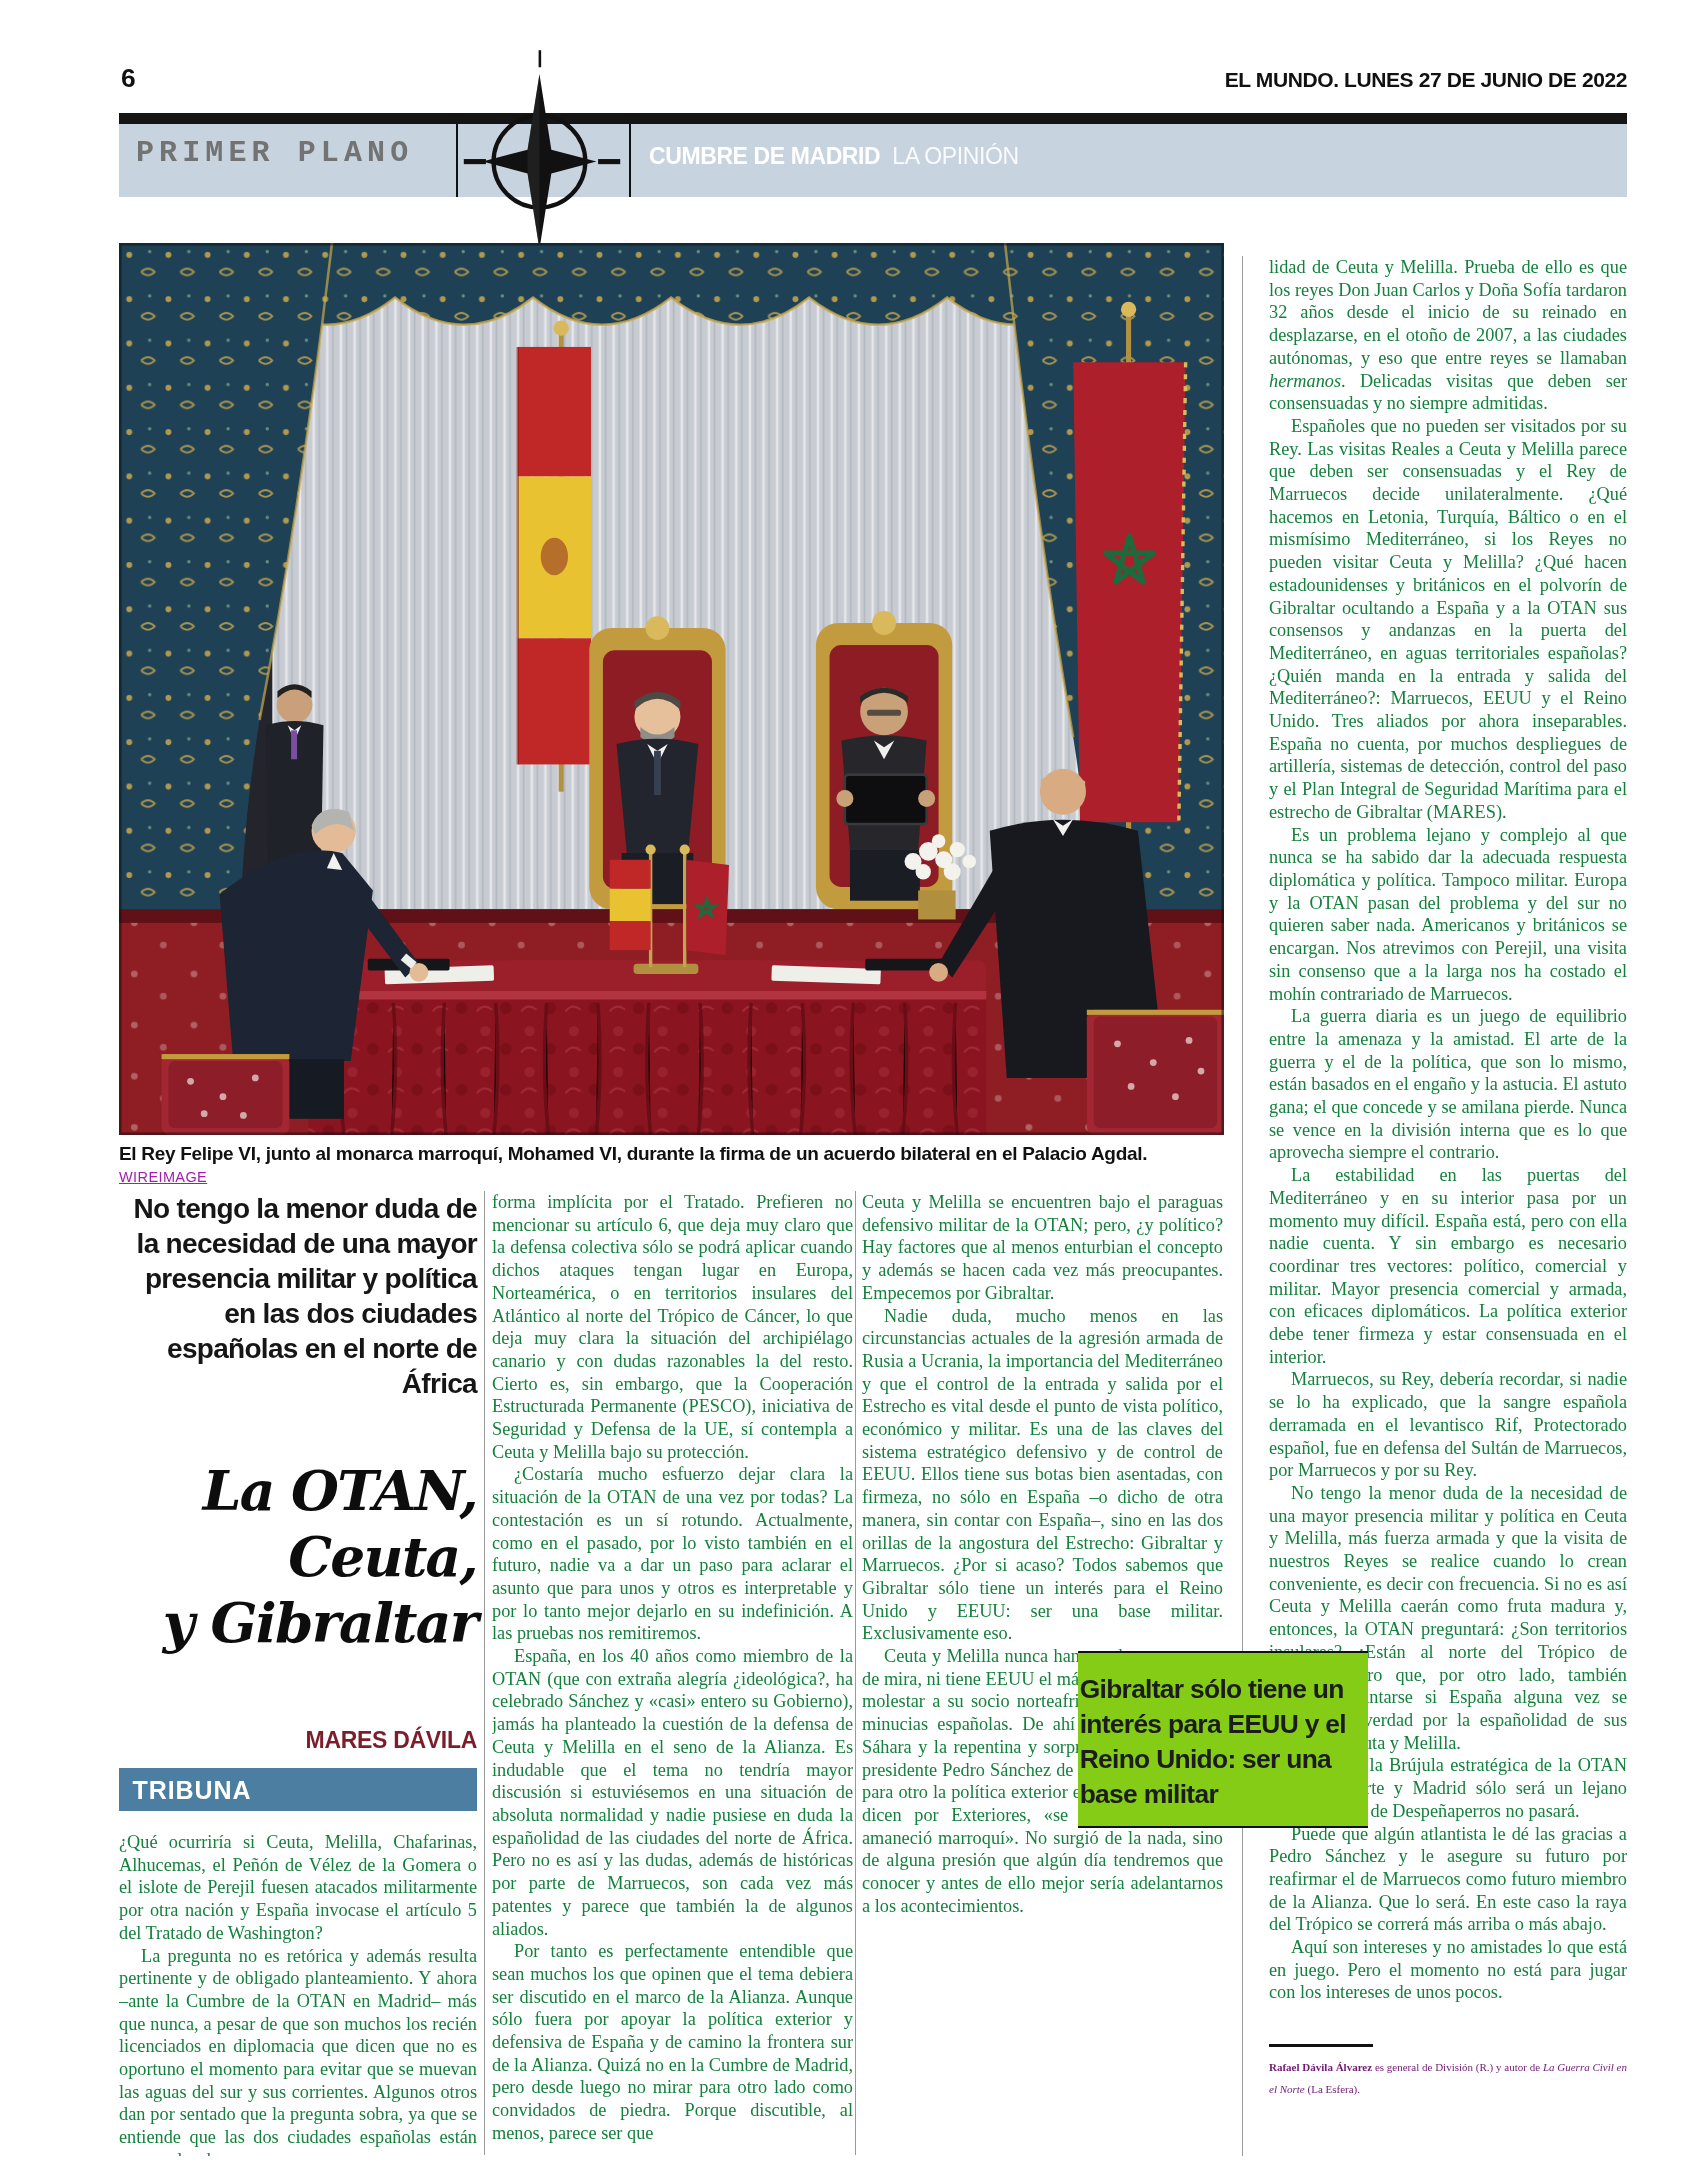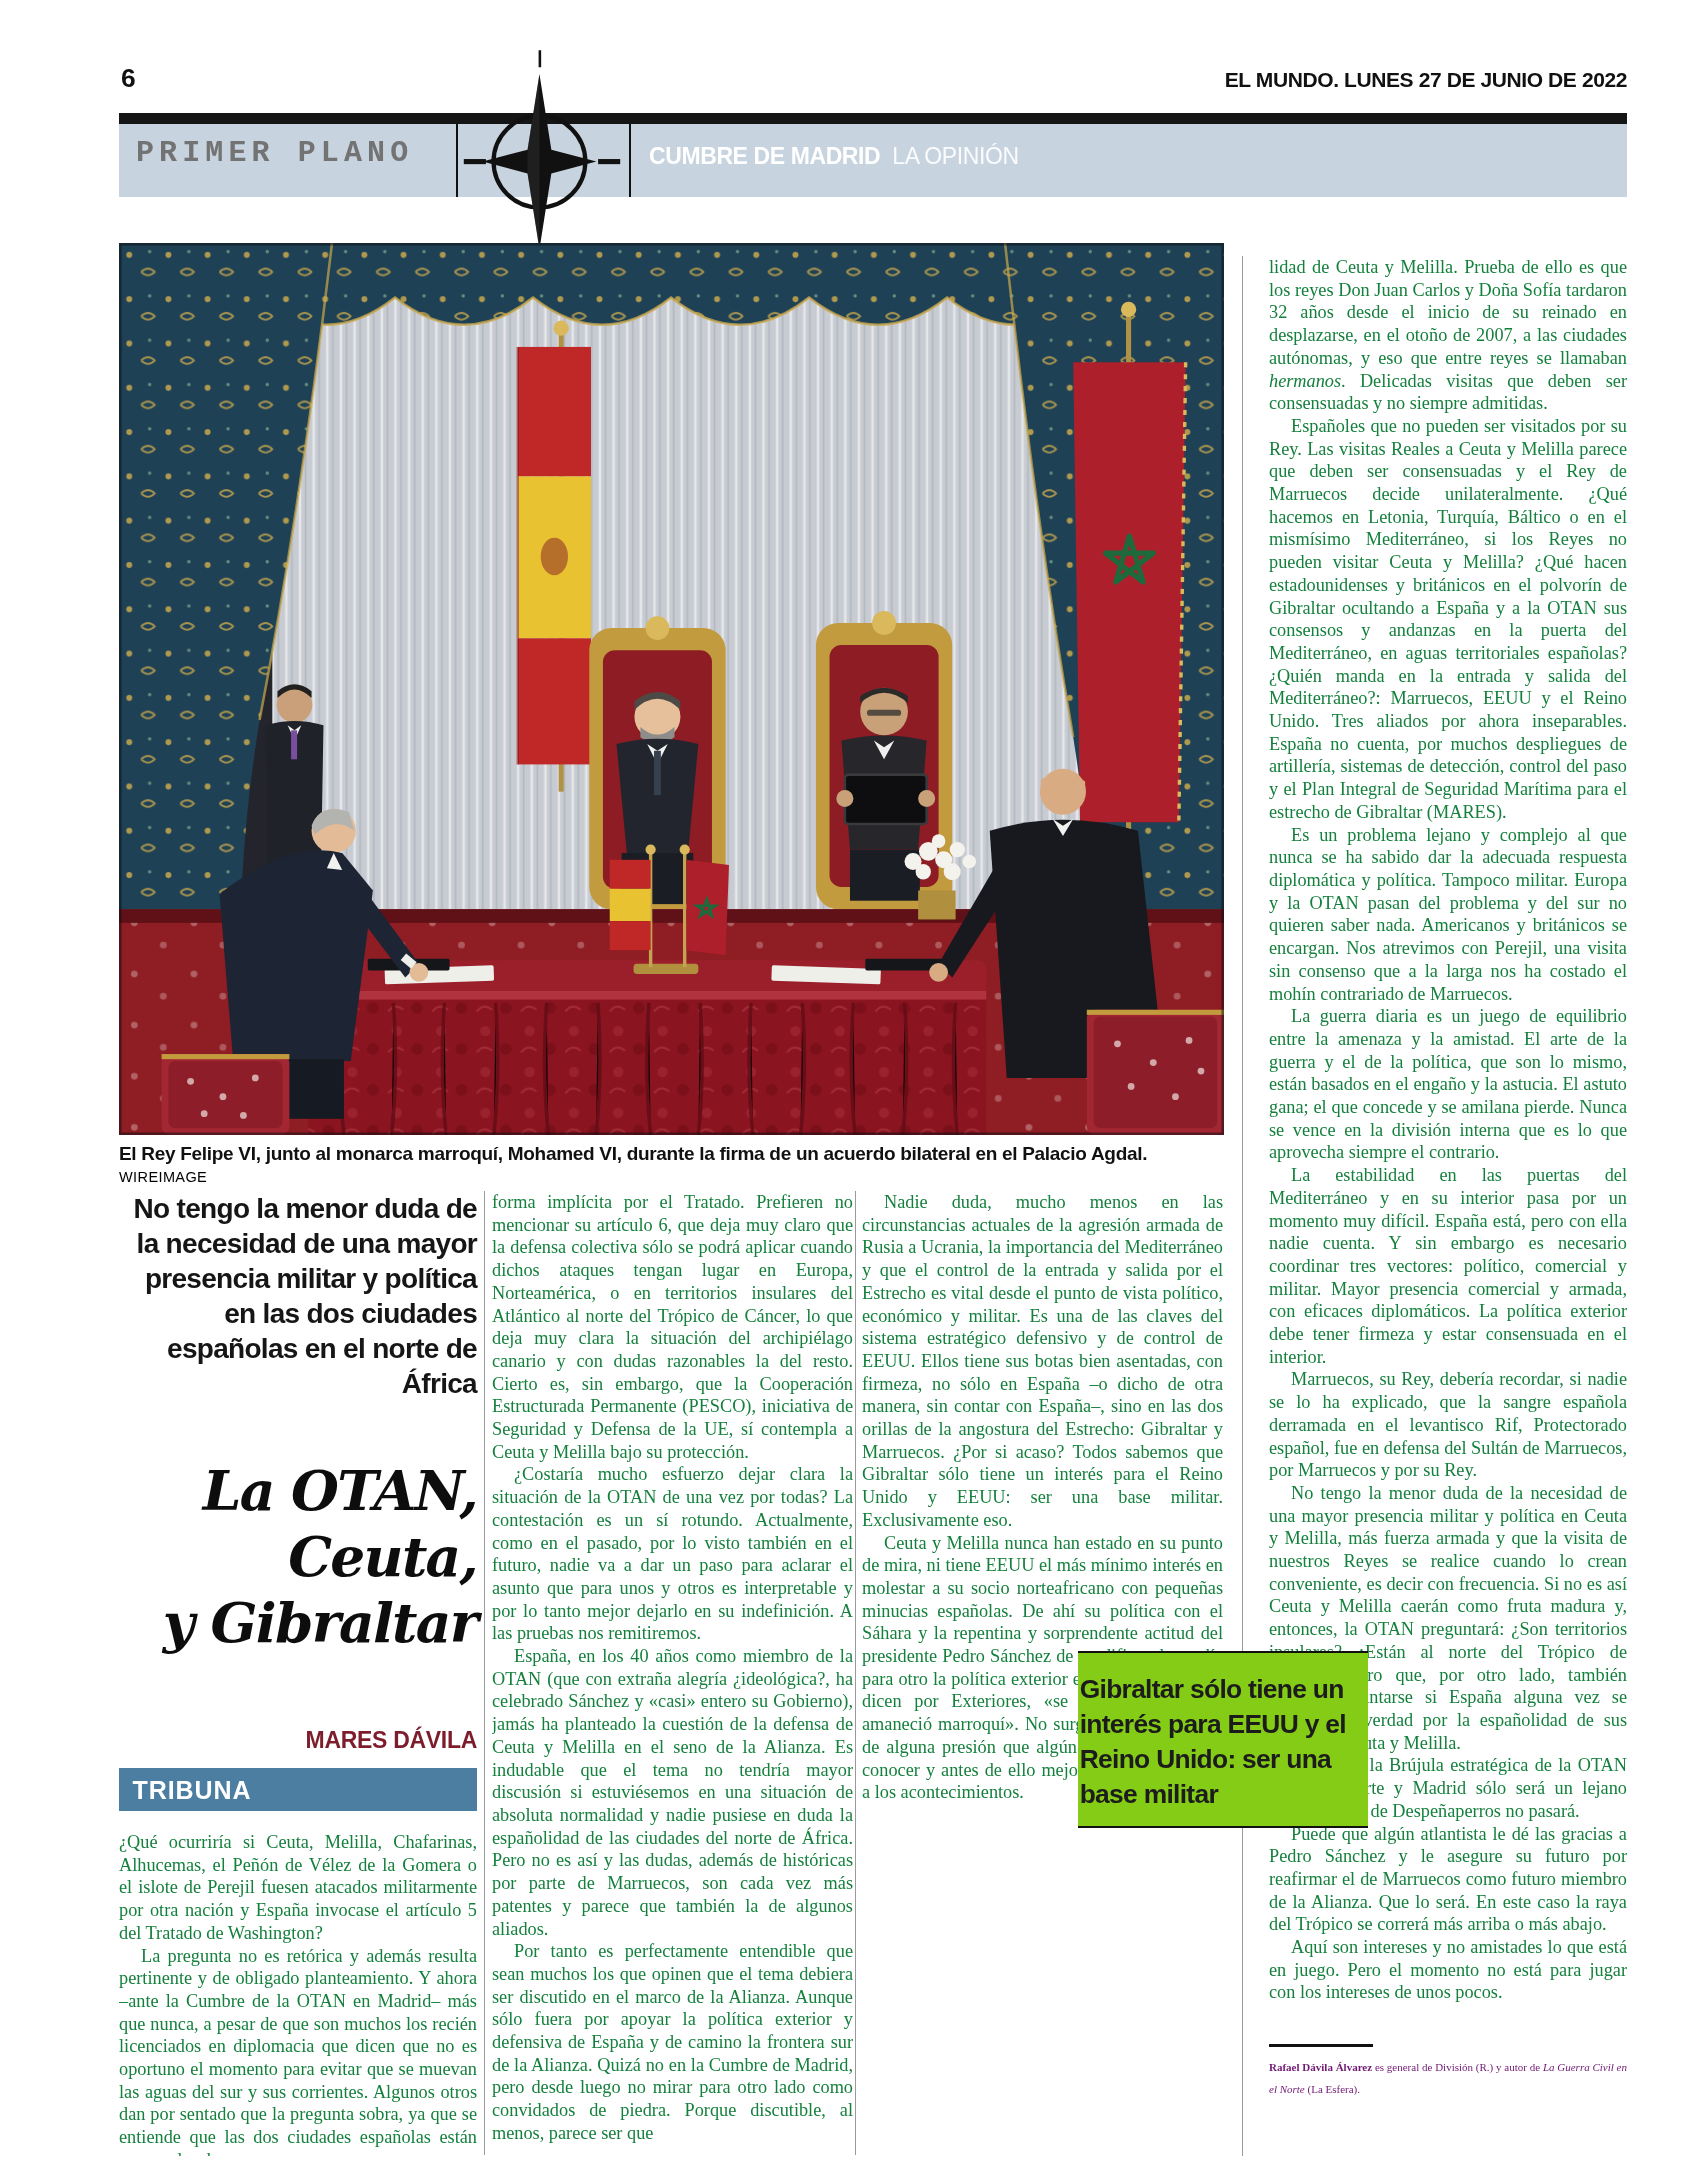--- a/index.html
+++ b/index.html
@@ -12,21 +12,21 @@
   .banner{left:119px;top:124px;width:1508px;height:73px;}
   .banner-section{left:136px;top:136px;width:315px;font-family:Liberation Mono, monospace;font-weight:bold;font-size:30px;letter-spacing:5.1px;color:#737373;}
   .banner-rule{top:124px;width:1.7px;height:73px;background:#111;}
   .banner-kicker{left:649px;top:143px;font-family:"Liberation Sans",sans-serif;font-size:23px;color:#fff;letter-spacing:-0.4px;white-space:nowrap;}
   .banner-kicker b{font-weight:bold;margin-right:12px;}
   .banner-kicker span{font-weight:normal;opacity:.92;}
   .nato-svg{left:457px;top:49px;width:170px;height:249px;overflow:visible;}
   
   .photo{left:119px;top:243px;width:1105px;height:892px;background:#191a20;overflow:hidden;}
   .caption{left:119px;top:1143px;width:1116px;font-family:"Liberation Sans",sans-serif;font-weight:bold;font-size:19px;letter-spacing:-0.3px;color:#111;}
-  .caption .credit{font-weight:normal;font-size:14.5px;color:#000000;letter-spacing:0.4px;}
+  .caption .credit{font-weight:normal;font-size:14.5px;color:#a21caf;letter-spacing:0.4px;text-decoration:underline;}
   
   .vrule{width:0.9px;background:#9a9a9a;}
   
   .leadquote{left:119px;top:1191px;width:358px;text-align:right;font-family:"Liberation Sans",sans-serif;font-weight:bold;font-size:28px;line-height:35px;letter-spacing:-0.7px;color:#161616;}
   .headline{left:119px;top:1458px;width:358px;text-align:right;font-family:"DejaVu Serif",serif;font-style:italic;font-weight:bold;font-size:55px;line-height:66px;letter-spacing:-1.7px;color:#0d0d0d;}
   .byline{left:119px;top:1727px;width:358px;text-align:right;font-family:"Liberation Sans",sans-serif;font-weight:bold;font-size:23px;letter-spacing:-0.3px;color:#7d1d2c;}
   .tribuna{left:119px;top:1768px;width:358px;height:43px;background:#4c7ea1;}
   .tribuna span{display:block;padding:7.7px 0 0 13.6px;font-family:"Liberation Sans",sans-serif;font-weight:bold;font-size:25px;letter-spacing:0.9px;color:#fff;}
   
   .bodycol{font-family:"Liberation Serif",serif;font-size:18.3px;line-height:22.7px;text-align:justify;color:#15803d;overflow:hidden;}
@@ -311,20 +311,21 @@
 </div>
 
 <div class="abs bodycol col2">
   <p class="first">forma implícita por el Tratado. Prefieren no mencionar su artículo 6, que deja muy claro que la defensa colectiva sólo se podrá aplicar cuando dichos ataques tengan lugar en Europa, Norteamérica, o en territorios insulares del Atlántico al norte del Trópico de Cáncer, lo que deja muy clara la situación del archipiélago canario y con dudas razonables la del resto. Cierto es, sin embargo, que la Cooperación Estructurada Permanente (PESCO), iniciativa de Seguridad y Defensa de la UE, sí contempla a Ceuta y Melilla bajo su protección.</p>
   <p>¿Costaría mucho esfuerzo dejar clara la situación de la OTAN de una vez por todas? La contestación es un sí rotundo. Actualmente, como en el pasado, por lo visto también en el futuro, nadie va a dar un paso para aclarar el asunto que para unos y otros es interpretable y por lo tanto mejor dejarlo en su indefinición. A las pruebas nos remitiremos.</p>
   <p>España, en los 40 años como miembro de la OTAN (que con extraña alegría ¿ideológica?, ha celebrado Sánchez y «casi» entero su Gobierno), jamás ha planteado la cuestión de la defensa de Ceuta y Melilla en el seno de la Alianza. Es indudable que el tema no tendría mayor discusión si estuviésemos en una situación de absoluta normalidad y nadie pusiese en duda la españolidad de las ciudades del norte de África. Pero no es así y las dudas, además de históricas por parte de Marruecos, son cada vez más patentes y parece que también la de algunos aliados.</p>
   <p>Por tanto es perfectamente entendible que sean muchos los que opinen que el tema debiera ser discutido en el marco de la Alianza. Aunque sólo fuera por apoyar la política exterior y defensiva de España y de camino la frontera sur de la Alianza. Quizá no en la Cumbre de Madrid, pero desde luego no mirar para otro lado como convidados de piedra. Porque discutible, al menos, parece ser que</p>
 </div>
 
 <div class="abs bodycol col3">
+  <p class="first">Ceuta y Melilla se encuentren bajo el paraguas defensivo militar de la OTAN; pero, ¿y político? Hay factores que al menos enturbian el concepto y además se hacen cada vez más preocupantes. Empecemos por Gibraltar.</p>
   <p>Nadie duda, mucho menos en las circunstancias actuales de la agresión armada de Rusia a Ucrania, la importancia del Mediterráneo y que el control de la entrada y salida por el Estrecho es vital desde el punto de vista político, económico y militar. Es una de las claves del sistema estratégico defensivo y de control de EEUU. Ellos tiene sus botas bien asentadas, con firmeza, no sólo en España –o dicho de otra manera, sin contar con España–, sino en las dos orillas de la angostura del Estrecho: Gibraltar y Marruecos. ¿Por si acaso? Todos sabemos que Gibraltar sólo tiene un interés para el Reino Unido y EEUU: ser una base militar. Exclusivamente eso.</p>
   <p>Ceuta y Melilla nunca han estado en su punto de mira, ni tiene EEUU el más mínimo interés en molestar a su socio norteafricano con pequeñas minucias españolas. De ahí su política con el Sáhara y la repentina y sorprendente actitud del presidente Pedro Sánchez de modificar de un día para otro la política exterior española, que, como dicen por Exteriores, «se acostó saharaui y amaneció marroquí». No surgió de la nada, sino de alguna presión que algún día tendremos que conocer y antes de ello mejor sería adelantarnos a los acontecimientos.</p>
 </div>
 
 <div class="abs bodycol col4">
   <p class="first"><span>lidad de Ceuta y Melilla. Prueba de ello es que los reyes Don Juan Carlos y Doña Sofía tardaron 32 años desde el inicio de su reinado en desplazarse, en el otoño de 2007, a las ciudades autónomas, y eso que entre reyes se llamaban </span><i>hermanos</i><span>. Delicadas visitas que deben ser consensuadas y no siempre admitidas.</span></p>
   <p>Españoles que no pueden ser visitados por su Rey. Las visitas Reales a Ceuta y Melilla parece que deben ser consensuadas y el Rey de Marruecos decide unilateralmente. ¿Qué hacemos en Letonia, Turquía, Báltico o en el mismísimo Mediterráneo, si los Reyes no pueden visitar Ceuta y Melilla? ¿Qué hacen estadounidenses y británicos en el polvorín de Gibraltar ocultando a España y a la OTAN sus consensos y andanzas en la puerta del Mediterráneo, en aguas territoriales españolas? ¿Quién manda en la entrada y salida del Mediterráneo?: Marruecos, EEUU y el Reino Unido. Tres aliados por ahora inseparables. España no cuenta, por muchos despliegues de artillería, sistemas de detección, control del paso y el Plan Integral de Seguridad Marítima para el estrecho de Gibraltar (MARES).</p>
   <p>Es un problema lejano y complejo al que nunca se ha sabido dar la adecuada respuesta diplomática y política. Tampoco militar. Europa y la OTAN pasan del problema y del sur no quieren saber nada. Americanos y británicos se encargan. Nos atrevimos con Perejil, una visita sin consenso que a la larga nos ha costado el mohín contrariado de Marruecos.</p>
   <p>La guerra diaria es un juego de equilibrio entre la amenaza y la amistad. El arte de la guerra y el de la política, que son lo mismo, están basados en el engaño y la astucia. El astuto gana; el que concede y se amilana pierde. Nunca se vence en la división interna que es lo que aprovecha siempre el contrario.</p>
   <p>La estabilidad en las puertas del Mediterráneo y en su interior pasa por un momento muy difícil. España está, pero con ella nadie cuenta. Y sin embargo es necesario coordinar tres vectores: político, comercial y militar. Mayor presencia comercial y armada, con eficaces diplomáticos. La política exterior debe tener firmeza y estar consensuada en el interior.</p>

